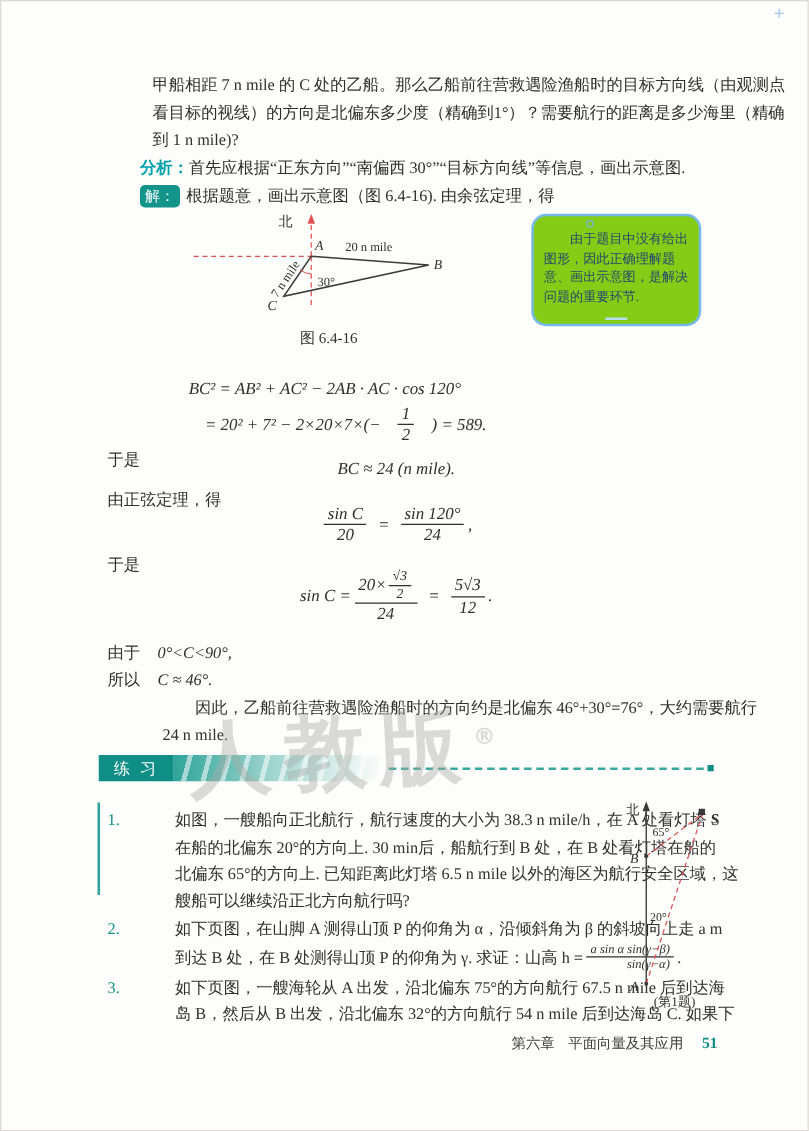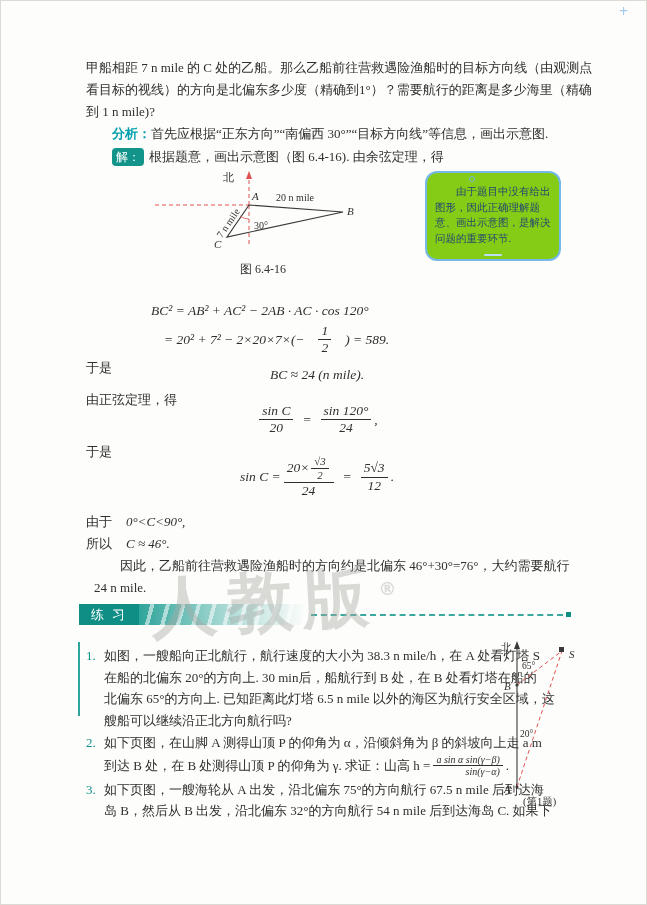--- a/index.html
+++ b/index.html
@@ -1,20 +1,20 @@
 <!DOCTYPE html>
 <html><head>
 <meta charset="utf-8">
 <style>
   *{margin:0;padding:0;box-sizing:border-box;}
   body{background:#eceae6;font-family:"Liberation Serif","DejaVu Serif",serif;}
   .page{position:relative;width:647px;height:905px;margin:0 auto;background:#fdfdfb;border:1px solid #dcdad4;overflow:hidden;color:#2f2f2f;}
   .abs{position:absolute;}
   .txt{font-size:13px;line-height:22px;}
-  .line{display:block;white-space:nowrap;}
+  .line{display:block;white-space:nowrap;margin-left:36px;}
   .oneline{white-space:nowrap;}
   .plus{top:2px;right:18px;color:#a5cbe9;font-size:16px;font-weight:bold;}
   .analysis-label{color:#00a0ad;font-weight:bold;}
   .chip{display:inline-block;background:#12948b;color:#fff;border-radius:4px;padding:0 4px;font-size:12px;line-height:18px;margin-right:5px;}
   .math{font-family:"Liberation Serif",serif;font-style:italic;}
   .f{font-size:13.5px;}
   .frow{display:flex;align-items:center;white-space:nowrap;}
   .centered{left:85px;width:462px;justify-content:center;}
   .frac{display:inline-flex;flex-direction:column;align-items:center;margin:0 3px;line-height:1.2;}
   .frac>.num{display:flex;align-items:center;justify-content:center;border-bottom:1px solid #2f2f2f;padding:0 3px;}
@@ -212,14 +212,19 @@
       <text x="0" y="14" font-size="10.5">北</text>
       <text x="68" y="21" class="pt">S</text>
       <text x="3" y="53" class="pt">B</text>
       <text x="3" y="156" class="pt">A</text>
       <text x="21" y="32" font-size="9.5">65°</text>
       <text x="19" y="100" font-size="9.5">20°</text>
       <text x="22" y="168" font-size="10.5">(第1题)</text>
     </svg>
   </div>
 
+  <div class="abs footer">
+    <span>第六章</span>
+    <span style="margin-left:8px;">平面向量及其应用</span>
+    <span class="pn">51</span>
+  </div>
 
 </div>
 
 </body></html>

